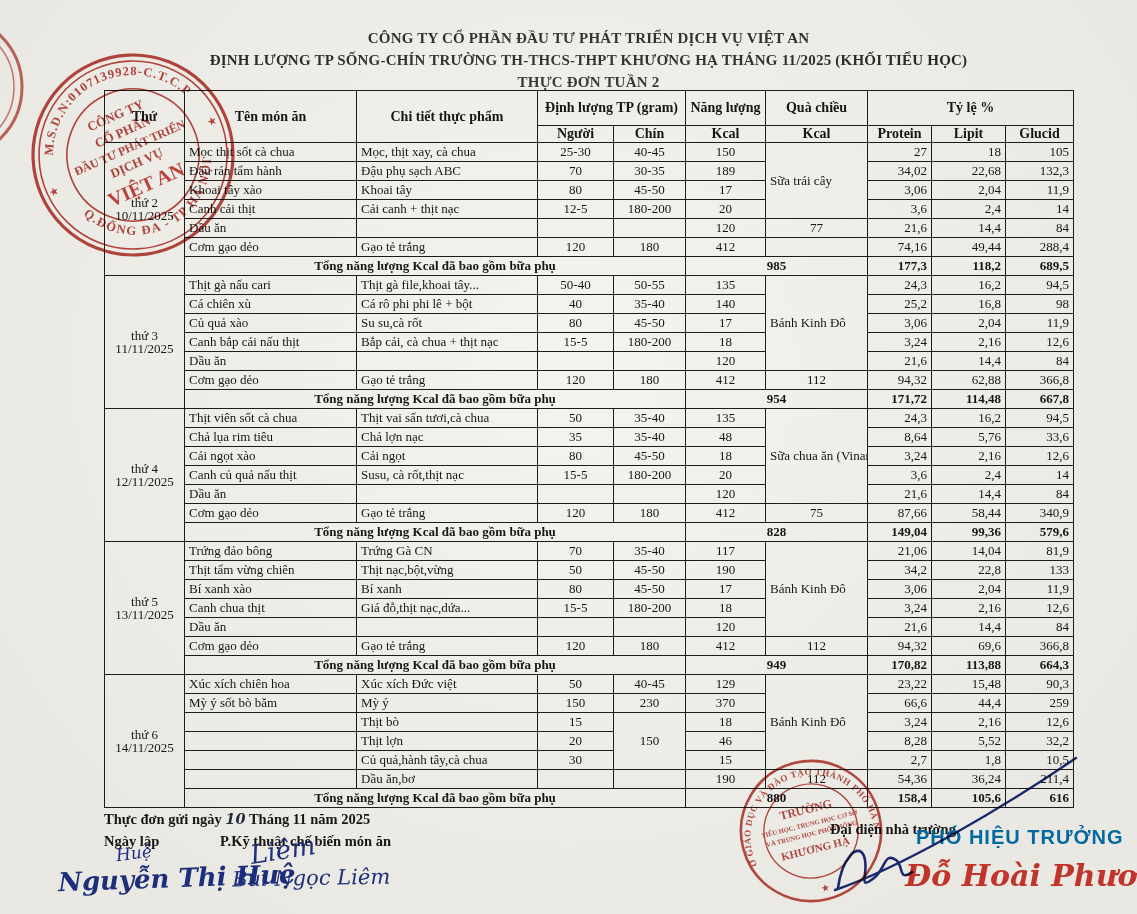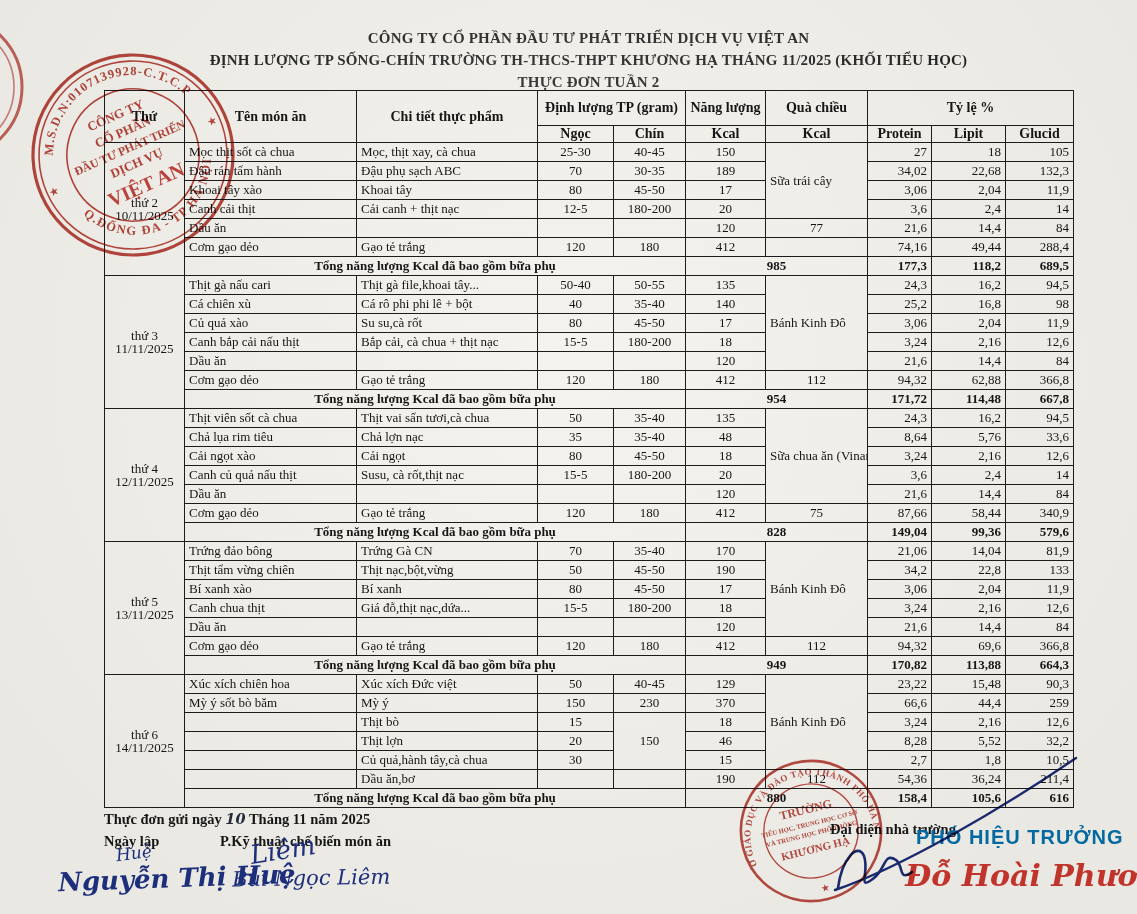--- a/index.html
+++ b/index.html
@@ -73,21 +73,21 @@
       <tr>
         <th rowspan="2">Thứ</th>
         <th rowspan="2">Tên món ăn</th>
         <th rowspan="2">Chi tiết thực phẩm</th>
         <th colspan="2">Định lượng TP (gram)</th>
         <th>Năng lượng</th>
         <th>Quà chiều</th>
         <th colspan="3">Tỷ lệ %</th>
       </tr>
       <tr>
-        <th>Ngọc</th>
+        <th>Người</th>
         <th>Chín</th>
         <th>Kcal</th>
         <th>Kcal</th>
         <th>Protein</th>
         <th>Lipit</th>
         <th>Glucid</th>
       </tr>
     </thead>
     <tbody id="menu-tbody">
         <tr>
@@ -312,21 +312,21 @@
         </tr>
         <tr>
           <td class="day-cell" rowspan="7">
             <div>thứ 5</div>
             <div>13/11/2025</div>
           </td>
           <td class="cl">Trứng đảo bông</td>
           <td class="cl">Trứng Gà CN</td>
           <td class="cc">70</td>
           <td class="cc">35-40</td>
-          <td class="cc">170</td>
+          <td class="cc">117</td>
           <td class="qua-label" rowspan="5">Bánh Kinh Đô</td>
           <td class="cr">21,06</td>
           <td class="cr">14,04</td>
           <td class="cr">81,9</td>
         </tr>
         <tr>
           <td class="cl">Thịt tẩm vừng chiên</td>
           <td class="cl">Thịt nạc,bột,vừng</td>
           <td class="cc">50</td>
           <td class="cc">45-50</td>

